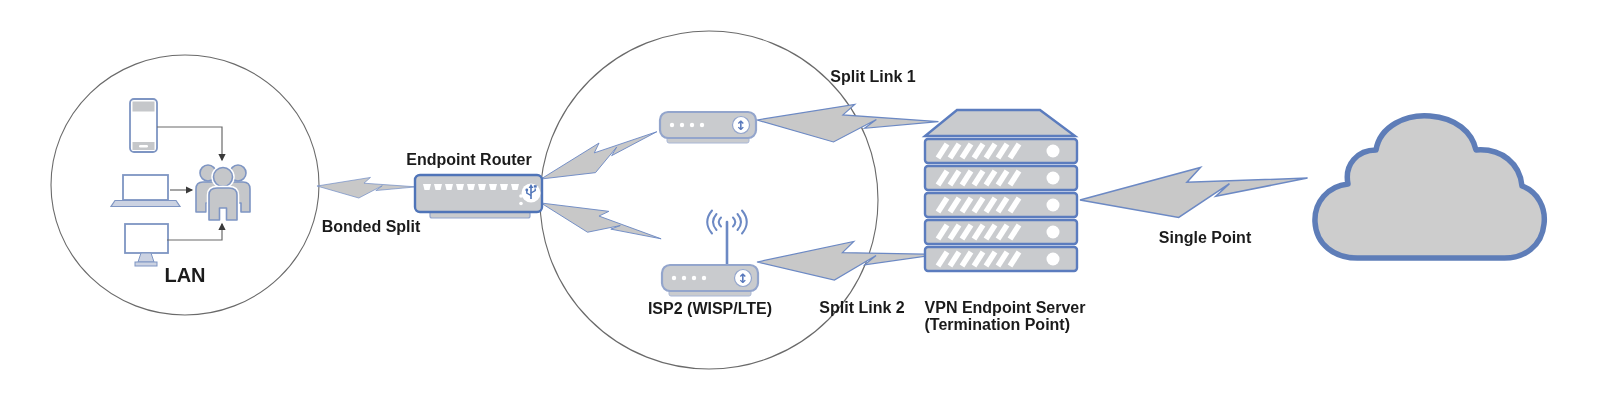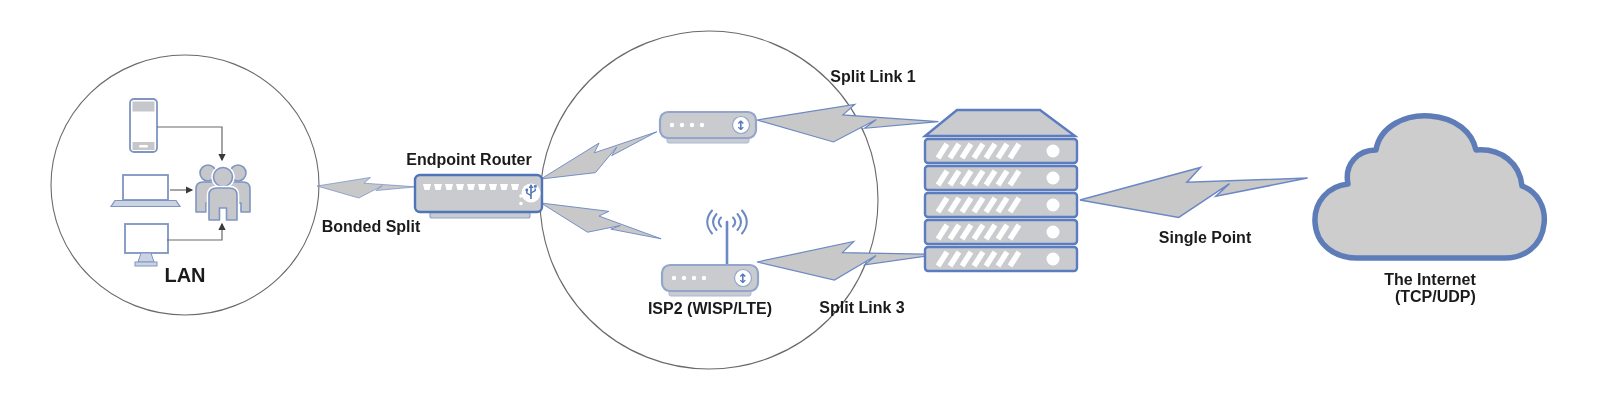--- a/index.html
+++ b/index.html
@@ -1,20 +1,20 @@
 <!DOCTYPE html>
 <html><head>
 <meta charset="utf-8">
 <style>
   html,body{margin:0;padding:0;background:#ffffff;}
   .stage{position:relative;width:1600px;height:400px;background:#ffffff;overflow:hidden;
          font-family:"Liberation Sans",sans-serif;}
   .stage svg{position:absolute;left:0;top:0;}
   .lbl{position:absolute;transform:translateX(-50%);font-weight:bold;font-size:16px;
-       color:#1b1b1b;white-space:nowrap;text-align:right;line-height:17px;
+       color:#1b1b1b;white-space:nowrap;text-align:left;line-height:17px;
        font-family:"Liberation Sans",sans-serif;}
   .lbl.big{font-size:20px;}
   .svgtxt{font-family:"DejaVu Sans",sans-serif;font-weight:bold;}
 </style>
 </head>
 <body>
 
 <div class="stage">
 
 <svg width="1600" height="400" viewBox="0 0 1600 400" xmlns="http://www.w3.org/2000/svg">
@@ -229,19 +229,19 @@
              C1542,246 1524,259 1502,258
              Z" fill="#CDCDCD" stroke="#5E7DB8" stroke-width="5.5" stroke-linejoin="round"></path>
   </g>
 </svg>
 
   <div class="lbl big" style="left:185px;top:267px">LAN</div>
   <div class="lbl" style="left:469px;top:151px">Endpoint Router</div>
   <div class="lbl" style="left:371px;top:218px">Bonded Split</div>
   <div class="lbl" style="left:710px;top:300px">ISP2 (WISP/LTE)</div>
   <div class="lbl" style="left:873px;top:68px">Split Link 1</div>
-  <div class="lbl" style="left:862px;top:299px">Split Link 3</div>
+  <div class="lbl" style="left:862px;top:299px">Split Link 2</div>
+  <div class="lbl" style="left:1005px;top:299px">
+    <div>VPN Endpoint Server</div>
+    <div>(Termination Point)</div>
+  </div>
   <div class="lbl" style="left:1205px;top:229px">Single Point</div>
-  <div class="lbl" style="left:1430px;top:271px">
-    <div>The Internet</div>
-    <div>(TCP/UDP)</div>
-  </div>
 </div>
 
 </body></html>

